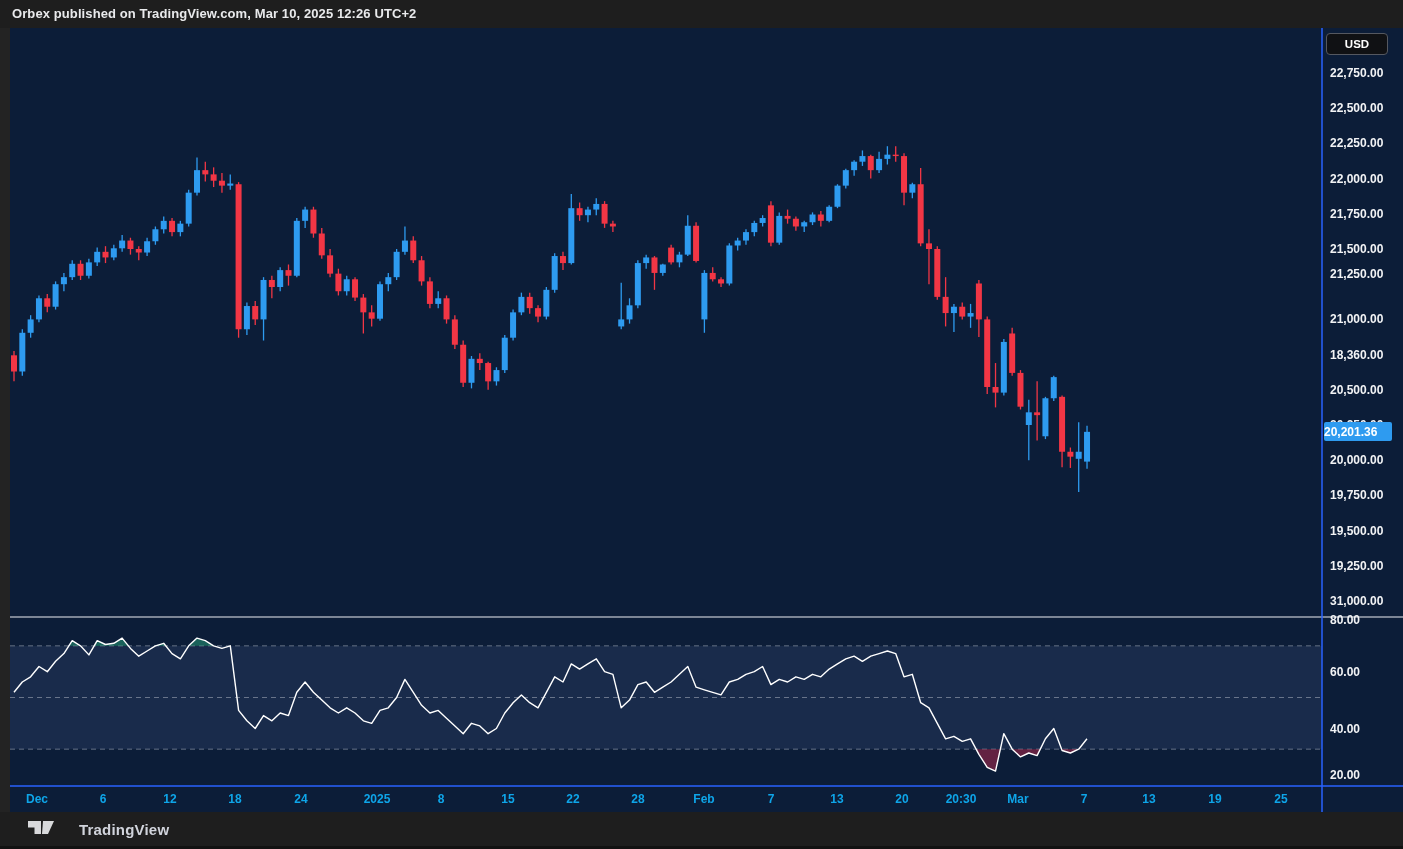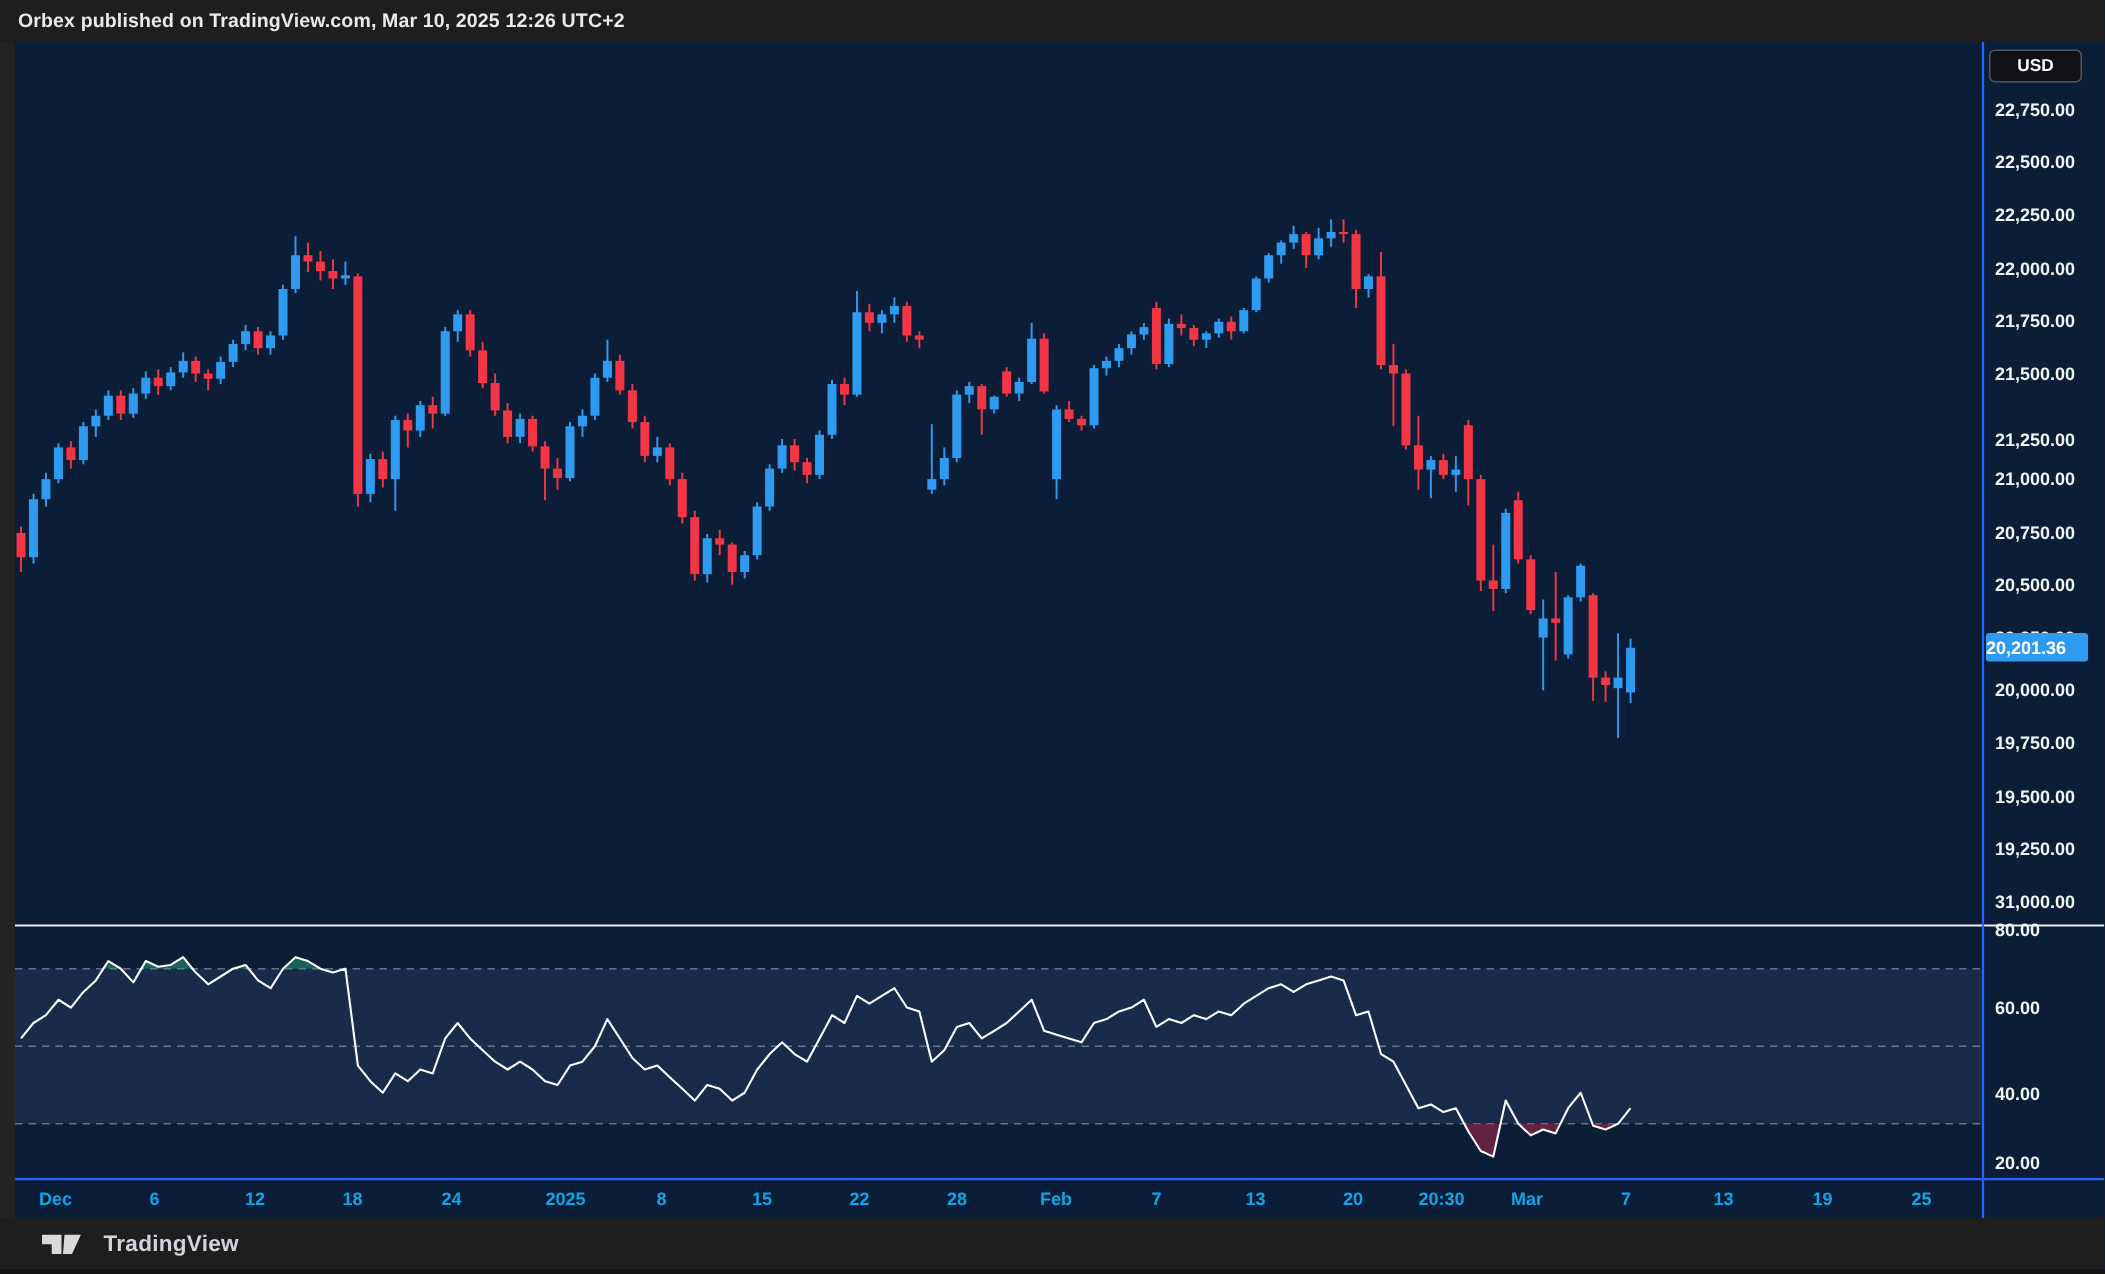--- a/index.html
+++ b/index.html
@@ -38,21 +38,21 @@
   .price-badge{
     position:absolute;left:1324px;width:68px;height:19px;z-index:4;
     background:#2e9bf0;border-radius:2px;color:#ffffff;
     font-size:12px;font-weight:700;display:flex;align-items:center;justify-content:flex-start;
   }
   .bottombar{
     position:absolute;left:0;top:812px;width:1403px;height:37px;
     background:#1e1e1e;display:flex;align-items:center;padding-left:28px;box-sizing:border-box;
     border-bottom:3px solid #121212;z-index:4;
   }
-  .tv-logo{display:flex;align-items:flex-end;gap:14px;cursor:pointer;}
+  .tv-logo{display:flex;align-items:flex-start;gap:24px;cursor:pointer;}
   .tv-brand{color:#d1d4dc;font-size:15px;font-weight:700;letter-spacing:.2px;}
 </style>
 </head>
 <body>
 
 <div id="root">
 
   <div class="topbar">
     <span>Orbex published on TradingView.com, Mar 10, 2025 12:26 UTC+2</span>
   </div>
@@ -345,23 +345,23 @@
       <line x1="1322" y1="28" x2="1322" y2="812" stroke="#2962ff" stroke-width="1.5"></line>
     </svg>
 
   <div class="labels" id="labels">
       <div class="plabel" style="top: 66px;">22,750.00</div>
       <div class="plabel" style="top: 101.2px;">22,500.00</div>
       <div class="plabel" style="top: 136.4px;">22,250.00</div>
       <div class="plabel" style="top: 171.6px;">22,000.00</div>
       <div class="plabel" style="top: 206.8px;">21,750.00</div>
       <div class="plabel" style="top: 242px; text-align: right;">21,500.00</div>
-      <div class="plabel" style="top: 286px;">21,250.00</div>
+      <div class="plabel" style="top: 267px;">21,250.00</div>
       <div class="plabel" style="top: 312.4px;">21,000.00</div>
-      <div class="plabel" style="top: 347.6px;">20,750.00</div>
+      <div class="plabel" style="top: 347.6px;">18,360.00</div>
       <div class="plabel" style="top: 382.8px;">20,500.00</div>
       <div class="plabel" style="top: 418px;">20,250.00</div>
       <div class="plabel" style="top: 453.2px;">20,000.00</div>
       <div class="plabel" style="top: 488.4px;">19,750.00</div>
       <div class="plabel" style="top: 523.6px;">19,500.00</div>
       <div class="plabel" style="top: 558.8px;">19,250.00</div>
       <div class="plabel" style="top: 594px;">31,000.00</div>
       <div class="plabel" style="top: 613px;">80.00</div>
       <div class="plabel" style="top: 664.667px;">60.00</div>
       <div class="plabel" style="top: 722px; text-align: center;">40.00</div>

